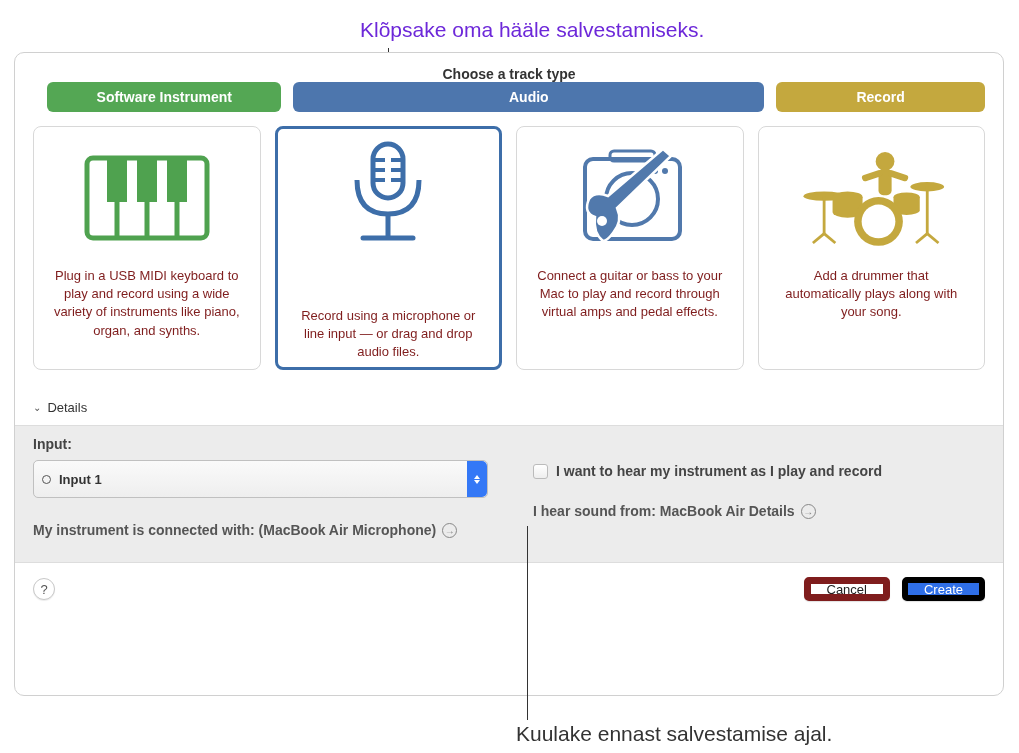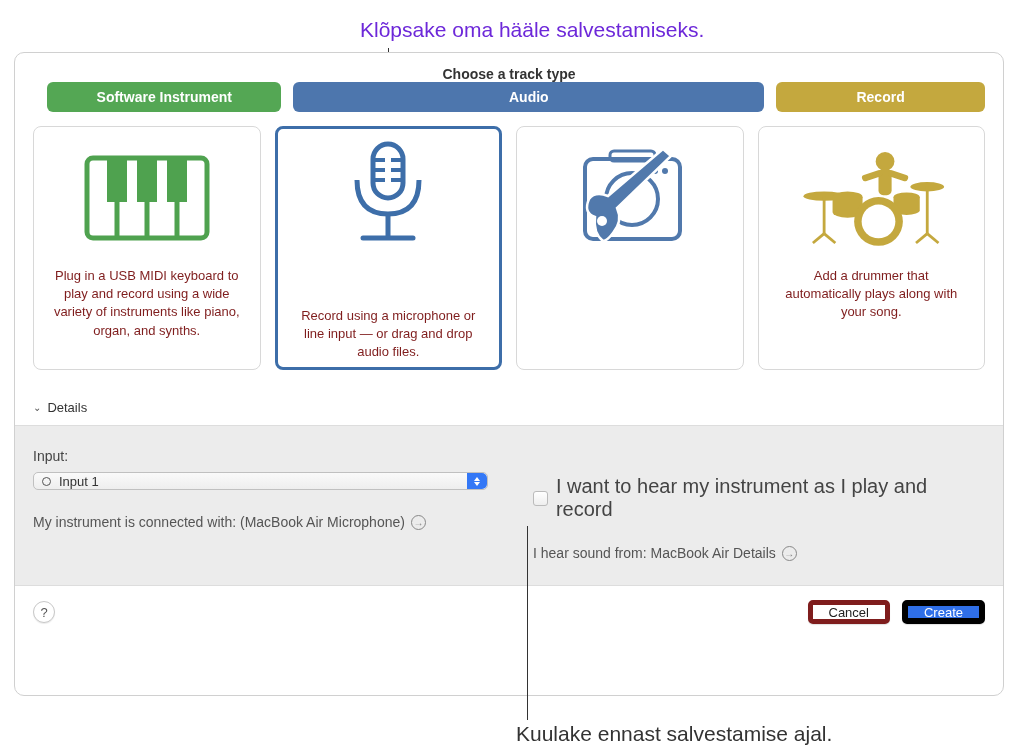--- a/index.html
+++ b/index.html
@@ -120,34 +120,35 @@
       color: #333;
     }
     .chev {
       font-size: 10px;
       color: #555;
     }
     .details-panel {
       background: #ececec;
       border-top: 1px solid #ddd;
       border-bottom: 1px solid #ddd;
-      padding: 22px 18px 24px;
+      padding: 10px 18px 24px;
       display: flex;
       gap: 30px;
+      font-weight: bold;
     }
     .details-left { width: 470px; }
     .details-right { flex: 1; }
     .details-label {
       font-size: 14px;
       color: #444;
       margin-bottom: 8px;
     }
     .select {
       width: 455px;
-      height: 18px;
+      height: 38px;
       background: linear-gradient(#fafafa,#eee);
       border: 1px solid #c0c0c0;
       border-radius: 5px;
       display: flex;
       align-items: center;
       position: relative;
       font-size: 13px;
       color: #333;
     }
     .select-circle {
@@ -192,21 +193,21 @@
       display: flex;
       align-items: center;
       justify-content: center;
       font-size: 10px;
       color: #888;
     }
     .checkbox-row {
       display: flex;
       align-items: center;
       gap: 8px;
-      font-size: 20px;
+      font-size: 14px;
       color: #444;
       margin-top: 27px;
     }
     .checkbox {
       width: 15px; height: 15px;
       border: 1px solid #bbb;
       border-radius: 3px;
       background: linear-gradient(#fff,#eee);
     }
     .footer {
@@ -231,21 +232,21 @@
       height: 24px;
       padding: 0 16px;
       border-radius: 5px;
       font-size: 13px;
       display: flex;
       align-items: center;
       justify-content: center;
       margin-left: 12px;
       box-shadow: 0 1px 1px rgba(0,0,0,0.12);
     }
-    .btn-default { background: #fff; border: 5px solid #7f1d1d; color: #222; }
+    .btn-default { background: #fff; border: 7px solid #7f1d1d; color: #222; }
     .btn-primary { background: #2f6fe8; border: 6px solid #000000; color: #fff; }
   </style>
 </head>
 <body>
 
 <div class="callout-top">Klõpsake oma hääle salvestamiseks.</div>
 <div class="callout-line-top"></div>
 
 <div class="dialog">
   <div class="dialog-title">Choose a track type</div>
@@ -296,20 +297,21 @@
         <svg width="150" height="115" viewBox="0 0 150 115">
           <rect x="30" y="18" width="95" height="80" rx="8" fill="none" stroke="#5179ac" stroke-width="4"></rect>
           <rect x="55" y="10" width="45" height="10" rx="4" fill="none" stroke="#5179ac" stroke-width="3"></rect>
           <circle cx="77" cy="58" r="26" fill="none" stroke="#5179ac" stroke-width="4"></circle>
           <circle cx="100" cy="30" r="3" fill="#5179ac"></circle>
           <circle cx="110" cy="30" r="3" fill="#5179ac"></circle>
           <path d="M 48 100 Q 38 92 40 76 Q 28 72 34 58 Q 40 50 53 55 L 108 8 L 116 15 L 62 67 Q 68 80 58 92 Q 52 100 48 100 Z" fill="#5179ac" stroke="#fff" stroke-width="2.5"></path>
           <circle cx="47" cy="80" r="5" fill="#fff"></circle>
         </svg>
       </div>
+      <div class="card-text">Connect a guitar or bass to your Mac to play and record through virtual amps and pedal effects.</div>
     </div>
 
     <div class="card">
       <div class="card-icon">
         <svg width="160" height="115" viewBox="0 0 160 115">
           <g fill="#c4a83e">
             <circle cx="95" cy="18" r="10"></circle>
             <rect x="88" y="26" width="14" height="28" rx="5"></rect>
             <rect x="70" y="30" width="22" height="7" rx="3" transform="rotate(-18 80 33)"></rect>
             <rect x="98" y="30" width="22" height="7" rx="3" transform="rotate(18 110 33)"></rect>

